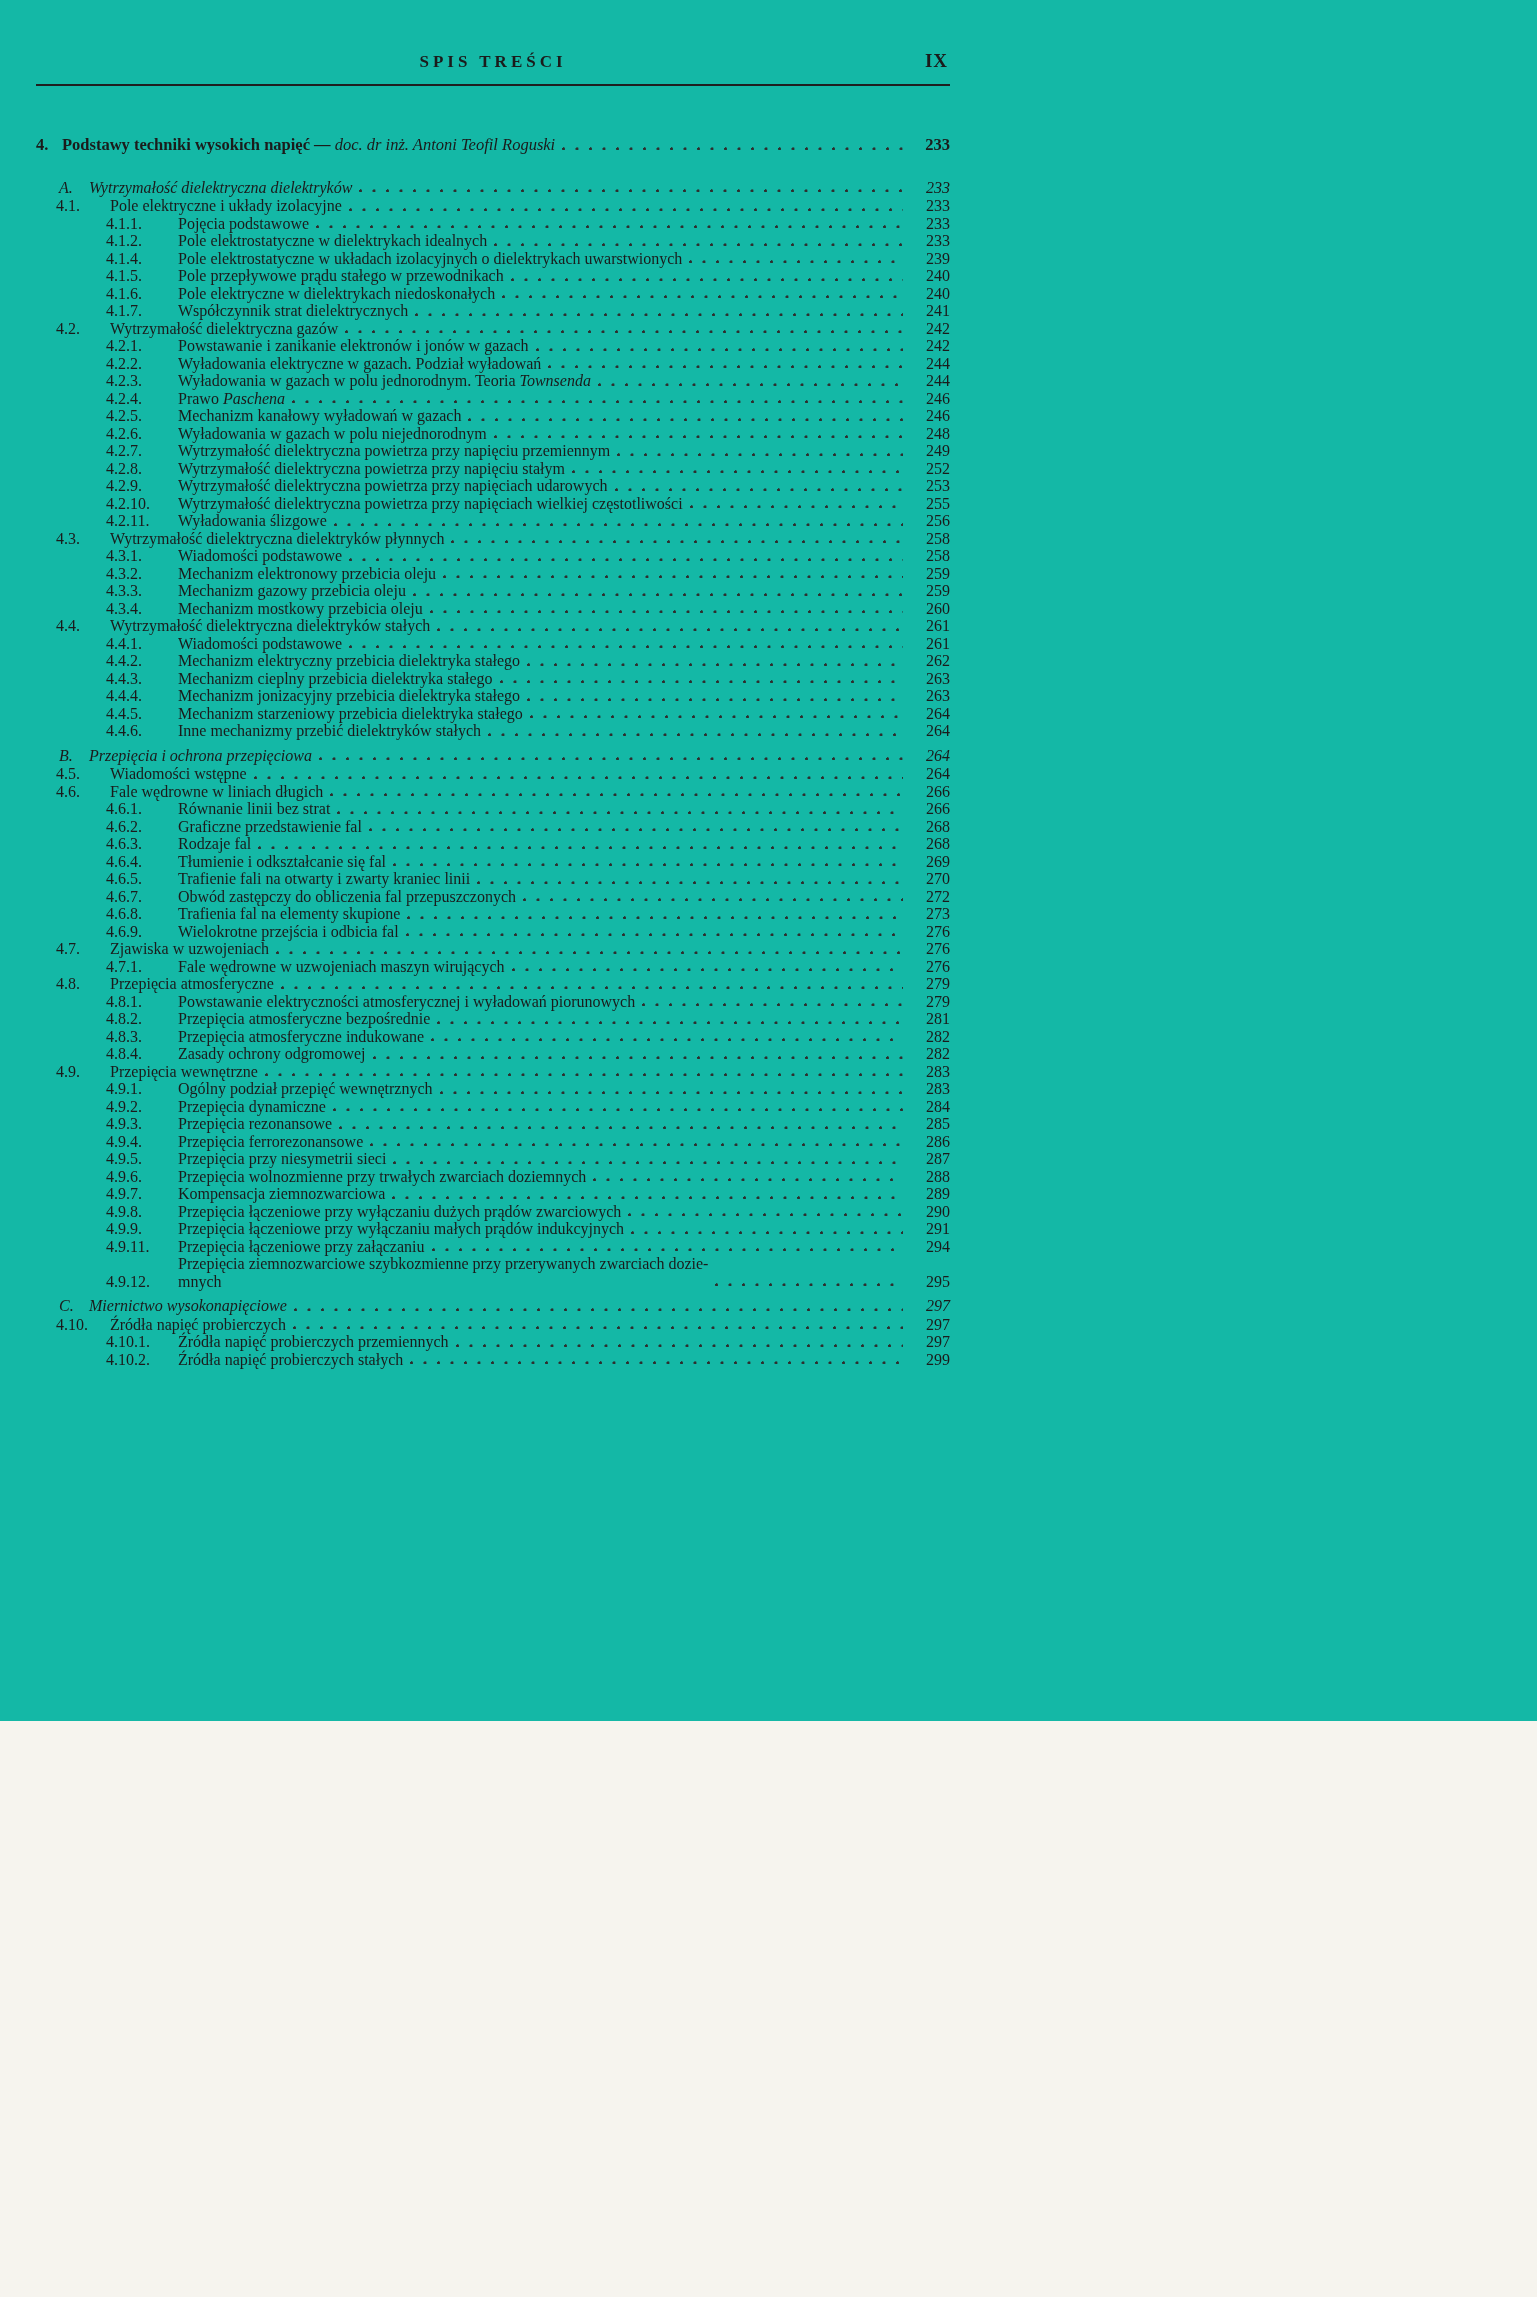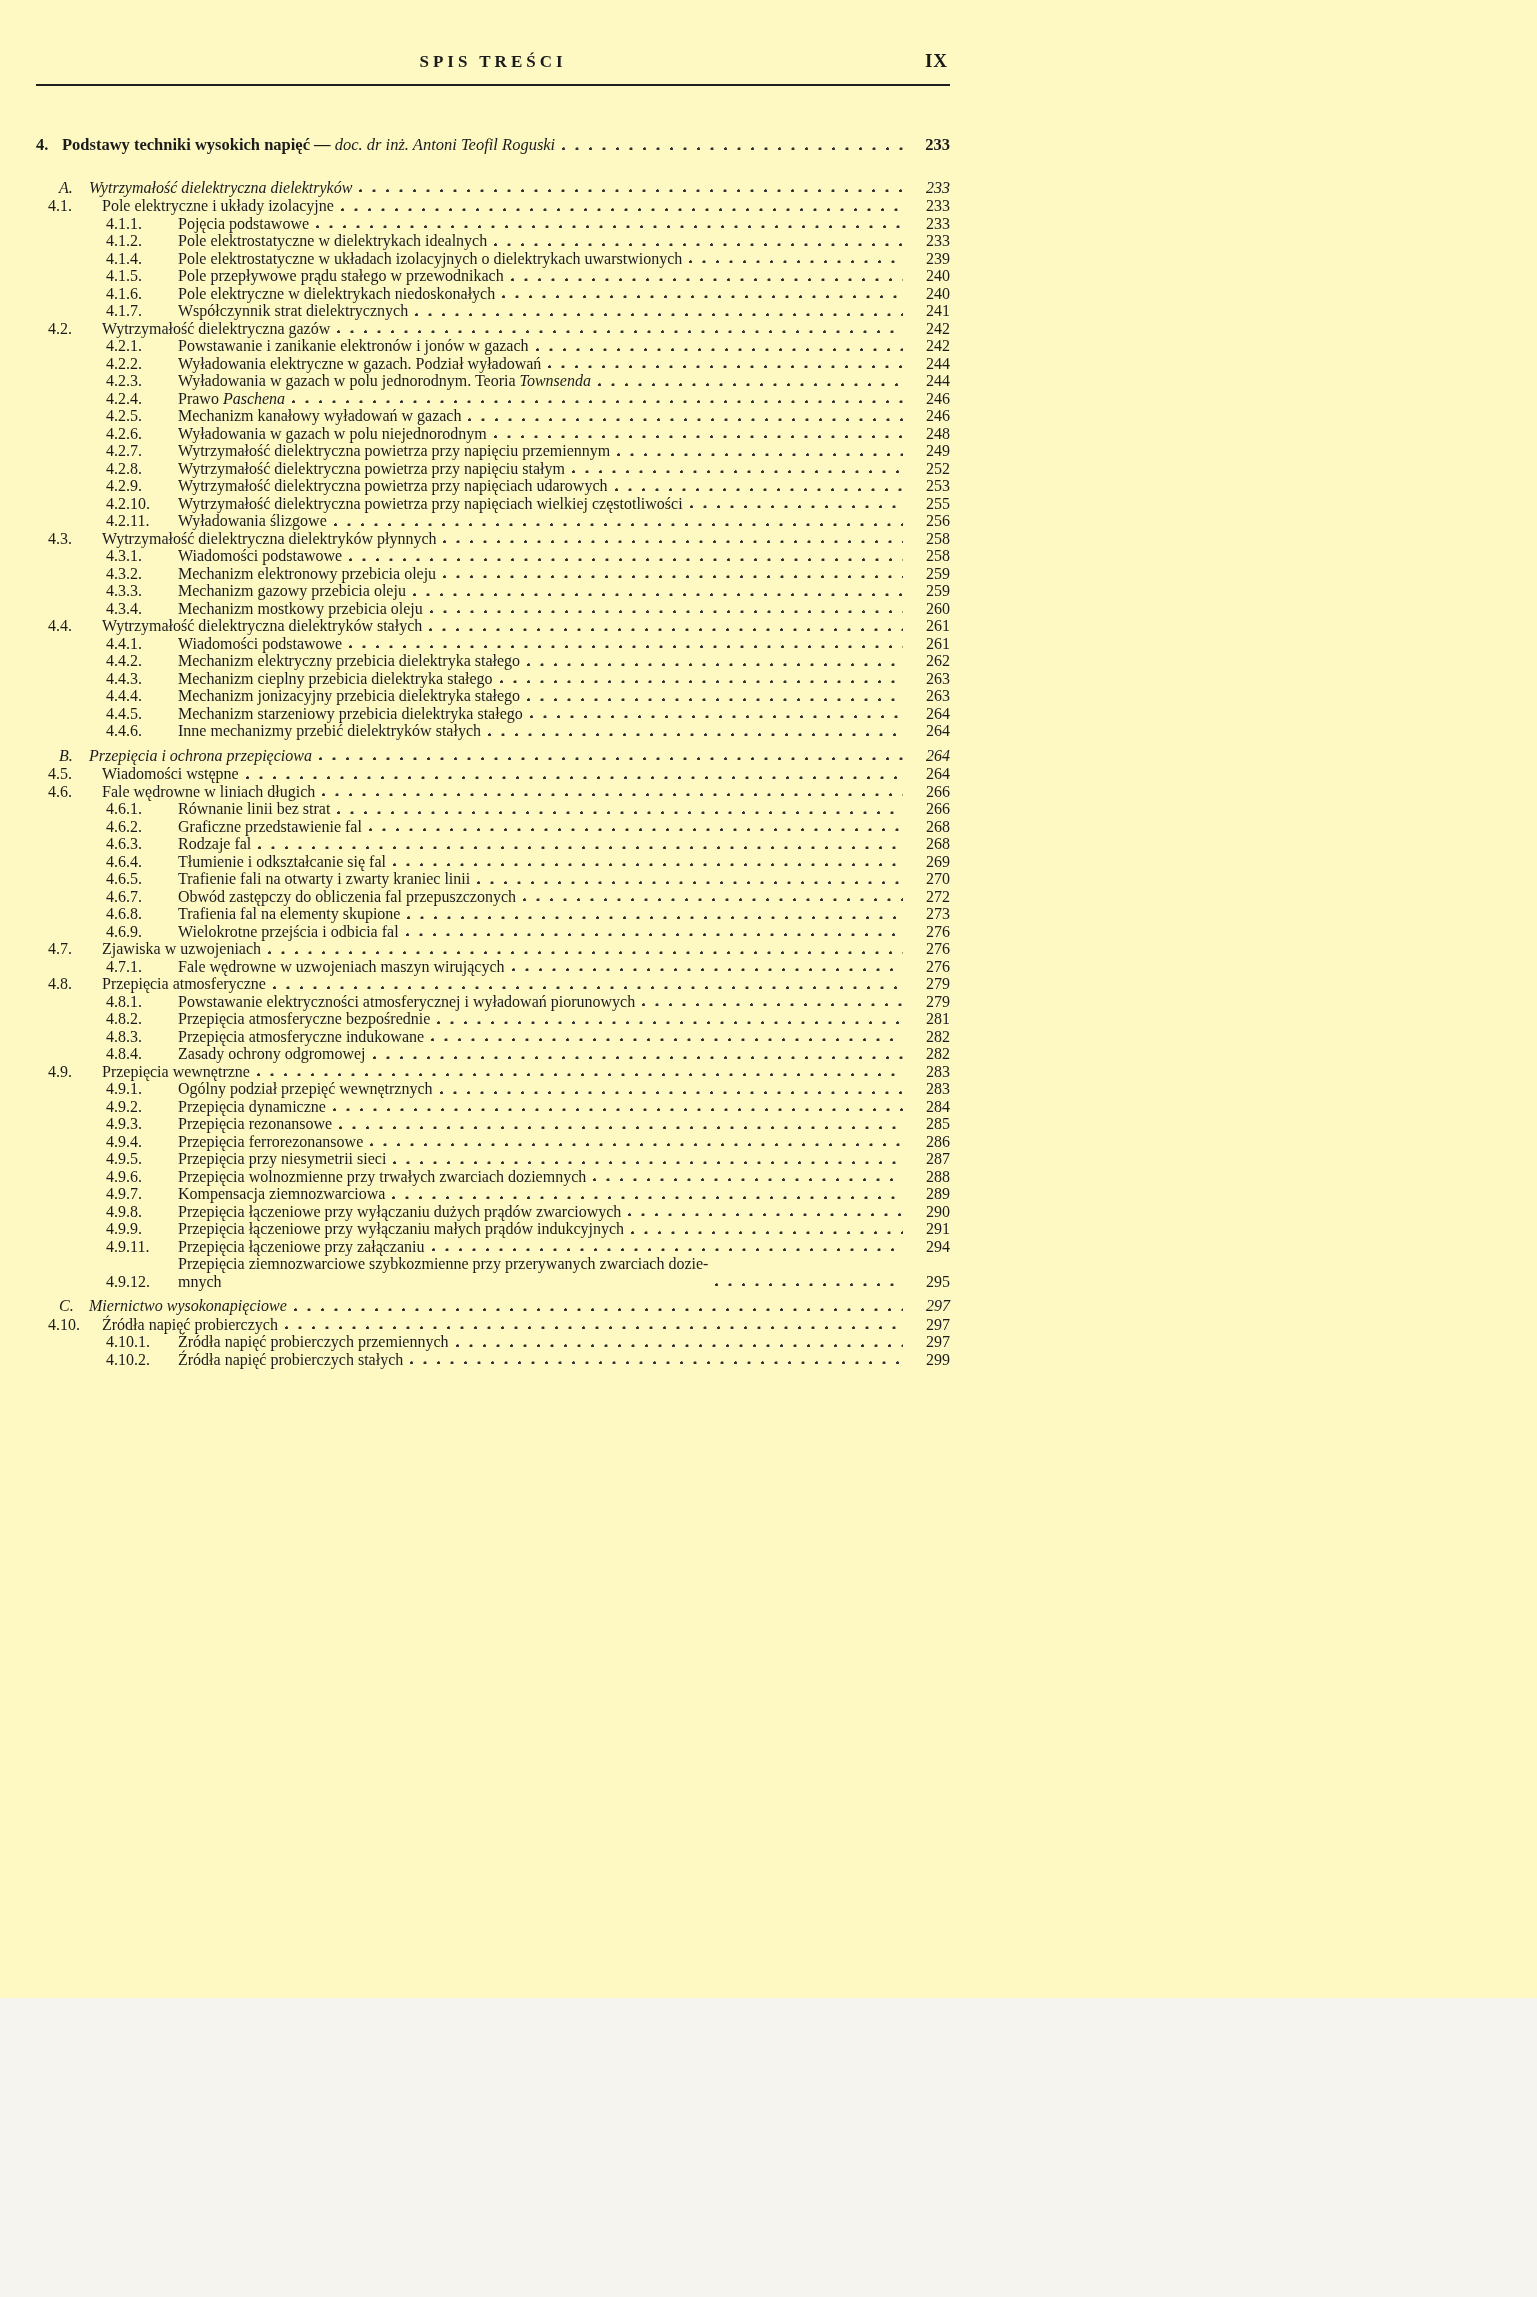--- a/index.html
+++ b/index.html
@@ -1,20 +1,20 @@
 <!DOCTYPE html>
 <html lang="pl"><head>
 <meta charset="utf-8">
 <style>
   * { margin: 0; padding: 0; box-sizing: border-box; }
   html, body { background: #f6f4ee; }
   .sheet {
     width: 1537px;
-    height: 1998px;
-    background: #fef9c3;
+    height: 1721px;
+    background: #14b8a6;
     font-family: "Liberation Serif", "DejaVu Serif", serif;
     color: #1b1b1b;
     padding: 52px 0 0 36px;
     overflow: hidden;
   }
   .content { width: 914px; }
 
   
   .hdr { position: relative; height: 26px; }
   .hdr-title {
@@ -57,21 +57,21 @@
   
   .row.chapter { margin-top: 50px; margin-bottom: 25px; font-weight: bold; font-size: 16.5px; }
   .row.chapter .num { width: 26px; }
   .row.chapter .title i { font-weight: normal; font-style: italic; margin-top: 36px; }
 
   
   .row.part { margin-left: 23px; margin-top: 7px; margin-bottom: 1px; font-style: italic; }
   .row.part .num { width: 30px; }
 
   
-  .row.sec { margin-left: 12px; justify-content: space-between; }
+  .row.sec { margin-left: 20px; justify-content: space-between; }
   .row.sec .num { width: 54px; }
 
   
   .row.sub { margin-left: 70px; }
   .row.sub .num { width: 72px; }
 </style>
 </head>
 <body>
 
 <div class="sheet">

